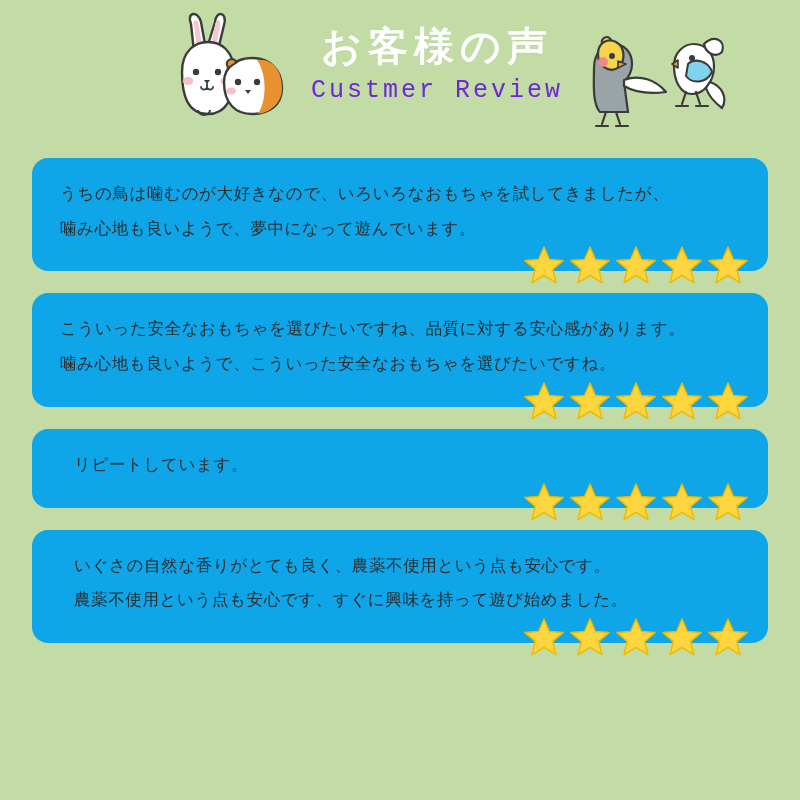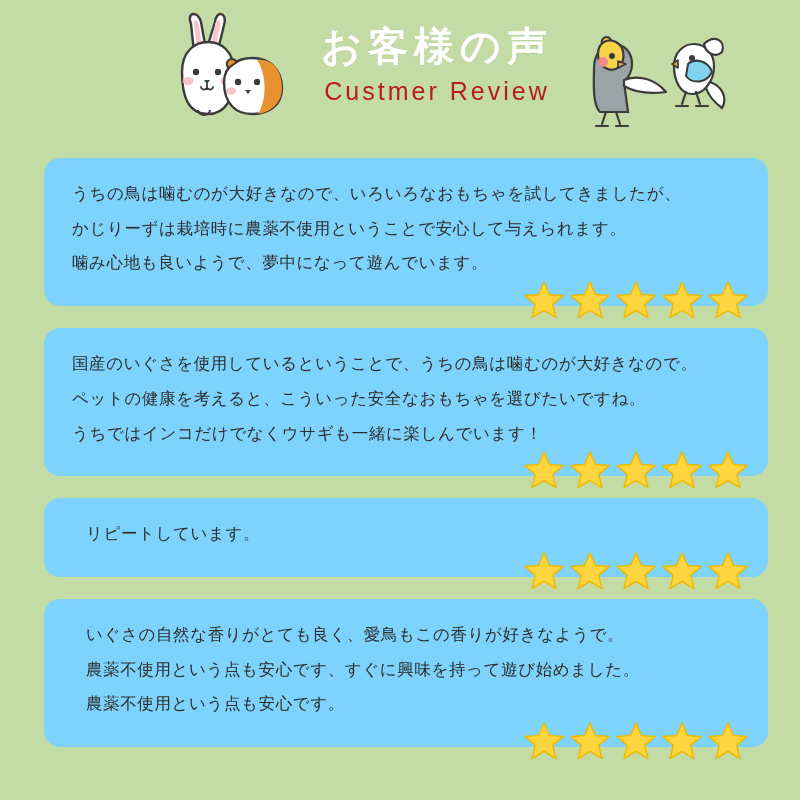--- a/index.html
+++ b/index.html
@@ -39,23 +39,23 @@
     font-size: 40px;
     font-weight: bold;
     color: #ffffff;
     letter-spacing: 6px;
     line-height: 1.2;
     text-shadow: 0 1px 0 rgba(0,0,0,0.03);
   }
   .title-en {
     margin-top: 6px;
     font-size: 25px;
-    color: #b91c1c;
+    color: #6d28d9;
     letter-spacing: 3px;
-    font-family: Liberation Sans, sans-serif;
+    font-family: Liberation Mono, monospace;
     line-height: 1.2;
   }
   .art-left {
     position: absolute;
     left: 128px;
     top: 10px;
     width: 130px;
     height: 130px;
   }
   .art-right {
@@ -65,26 +65,25 @@
     width: 160px;
     height: 110px;
   }
   
   .cards {
     position: relative;
     padding: 0 32px;
   }
   .card {
     position: relative;
-    background: #7dd3fc;
+    background: #0ea5e9;
     border-radius: 16px;
     box-sizing: border-box;
     padding: 22px 28px 30px 28px;
     margin-bottom: 22px;
-    margin-left: 12px;
   }
   .card-text p {
     margin: 0 0 8px 0;
     font-size: 16.5px;
     line-height: 1.62;
     color: #2d2d2d;
     letter-spacing: 0.6px;
     font-family: "Liberation Sans", sans-serif;
   }
   .card-text p:last-child {
@@ -172,21 +171,20 @@
         </g>
       </svg>
     </div>
   </div>
 
   <div class="cards">
 
     <div class="card">
       <div class="card-text">
         <p>うちの鳥は噛むのが大好きなので、いろいろなおもちゃを試してきましたが、</p>
-        <p>かじりーずは栽培時に農薬不使用ということで安心して与えられます。</p>
         <p>噛み心地も良いようで、夢中になって遊んでいます。</p>
       </div>
       <div class="stars">
         <svg class="star" viewBox="0 0 24 24">
             <path d="M12 2.2 L15 9 L22.4 9.6 L16.8 14.4 L18.5 21.6 L12 17.7 L5.5 21.6 L7.2 14.4 L1.6 9.6 L9 9 Z" fill="#fcd53f" stroke="#efb900" stroke-width="0.8" stroke-linejoin="round"></path>
           </svg>
         <svg class="star" viewBox="0 0 24 24">
             <path d="M12 2.2 L15 9 L22.4 9.6 L16.8 14.4 L18.5 21.6 L12 17.7 L5.5 21.6 L7.2 14.4 L1.6 9.6 L9 9 Z" fill="#fcd53f" stroke="#efb900" stroke-width="0.8" stroke-linejoin="round"></path>
           </svg>
         <svg class="star" viewBox="0 0 24 24">
@@ -196,23 +194,22 @@
             <path d="M12 2.2 L15 9 L22.4 9.6 L16.8 14.4 L18.5 21.6 L12 17.7 L5.5 21.6 L7.2 14.4 L1.6 9.6 L9 9 Z" fill="#fcd53f" stroke="#efb900" stroke-width="0.8" stroke-linejoin="round"></path>
           </svg>
         <svg class="star" viewBox="0 0 24 24">
             <path d="M12 2.2 L15 9 L22.4 9.6 L16.8 14.4 L18.5 21.6 L12 17.7 L5.5 21.6 L7.2 14.4 L1.6 9.6 L9 9 Z" fill="#fcd53f" stroke="#efb900" stroke-width="0.8" stroke-linejoin="round"></path>
           </svg>
       </div>
     </div>
 
     <div class="card">
       <div class="card-text">
-        <p>国産のいぐさを使用しているということで、うちの鳥は噛むのが大好きなので。</p>
-        <p>ペットの健康を考えると、こういった安全なおもちゃを選びたいですね。</p>
-        <p>うちではインコだけでなくウサギも一緒に楽しんでいます！</p>
+        <p>こういった安全なおもちゃを選びたいですね、品質に対する安心感があります。</p>
+        <p>噛み心地も良いようで、こういった安全なおもちゃを選びたいですね。</p>
       </div>
       <div class="stars">
         <svg class="star" viewBox="0 0 24 24">
             <path d="M12 2.2 L15 9 L22.4 9.6 L16.8 14.4 L18.5 21.6 L12 17.7 L5.5 21.6 L7.2 14.4 L1.6 9.6 L9 9 Z" fill="#fcd53f" stroke="#efb900" stroke-width="0.8" stroke-linejoin="round"></path>
           </svg>
         <svg class="star" viewBox="0 0 24 24">
             <path d="M12 2.2 L15 9 L22.4 9.6 L16.8 14.4 L18.5 21.6 L12 17.7 L5.5 21.6 L7.2 14.4 L1.6 9.6 L9 9 Z" fill="#fcd53f" stroke="#efb900" stroke-width="0.8" stroke-linejoin="round"></path>
           </svg>
         <svg class="star" viewBox="0 0 24 24">
             <path d="M12 2.2 L15 9 L22.4 9.6 L16.8 14.4 L18.5 21.6 L12 17.7 L5.5 21.6 L7.2 14.4 L1.6 9.6 L9 9 Z" fill="#fcd53f" stroke="#efb900" stroke-width="0.8" stroke-linejoin="round"></path>
@@ -244,23 +241,22 @@
             <path d="M12 2.2 L15 9 L22.4 9.6 L16.8 14.4 L18.5 21.6 L12 17.7 L5.5 21.6 L7.2 14.4 L1.6 9.6 L9 9 Z" fill="#fcd53f" stroke="#efb900" stroke-width="0.8" stroke-linejoin="round"></path>
           </svg>
         <svg class="star" viewBox="0 0 24 24">
             <path d="M12 2.2 L15 9 L22.4 9.6 L16.8 14.4 L18.5 21.6 L12 17.7 L5.5 21.6 L7.2 14.4 L1.6 9.6 L9 9 Z" fill="#fcd53f" stroke="#efb900" stroke-width="0.8" stroke-linejoin="round"></path>
           </svg>
       </div>
     </div>
 
     <div class="card">
       <div class="card-text indent-1">
-        <p>いぐさの自然な香りがとても良く、愛鳥もこの香りが好きなようで。</p>
+        <p>いぐさの自然な香りがとても良く、農薬不使用という点も安心です。</p>
         <p>農薬不使用という点も安心です、すぐに興味を持って遊び始めました。</p>
-        <p>農薬不使用という点も安心です。</p>
       </div>
       <div class="stars">
         <svg class="star" viewBox="0 0 24 24">
             <path d="M12 2.2 L15 9 L22.4 9.6 L16.8 14.4 L18.5 21.6 L12 17.7 L5.5 21.6 L7.2 14.4 L1.6 9.6 L9 9 Z" fill="#fcd53f" stroke="#efb900" stroke-width="0.8" stroke-linejoin="round"></path>
           </svg>
         <svg class="star" viewBox="0 0 24 24">
             <path d="M12 2.2 L15 9 L22.4 9.6 L16.8 14.4 L18.5 21.6 L12 17.7 L5.5 21.6 L7.2 14.4 L1.6 9.6 L9 9 Z" fill="#fcd53f" stroke="#efb900" stroke-width="0.8" stroke-linejoin="round"></path>
           </svg>
         <svg class="star" viewBox="0 0 24 24">
             <path d="M12 2.2 L15 9 L22.4 9.6 L16.8 14.4 L18.5 21.6 L12 17.7 L5.5 21.6 L7.2 14.4 L1.6 9.6 L9 9 Z" fill="#fcd53f" stroke="#efb900" stroke-width="0.8" stroke-linejoin="round"></path>

